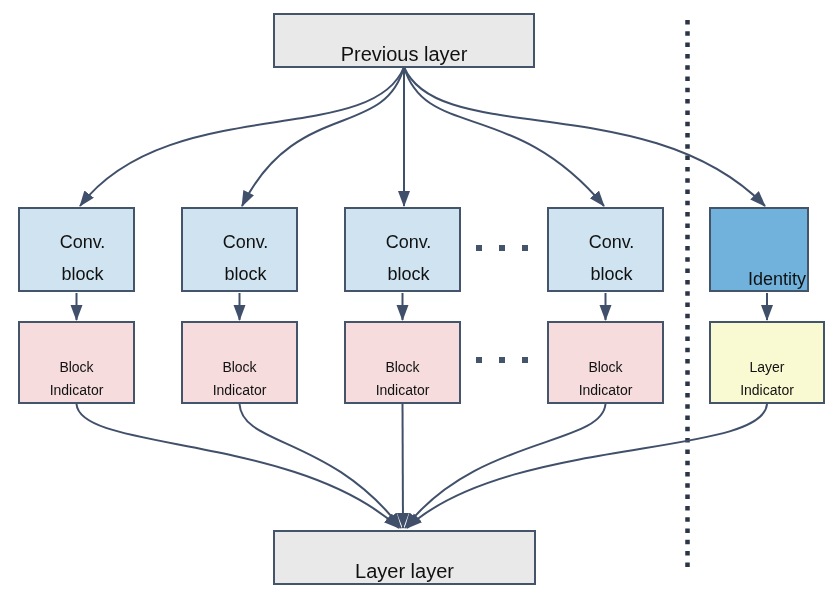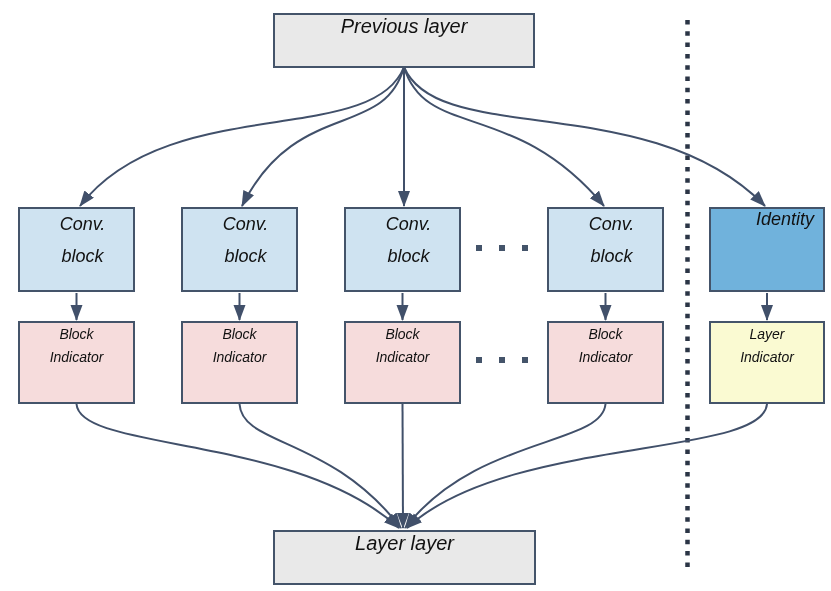--- a/index.html
+++ b/index.html
@@ -9,22 +9,22 @@
     font-family:"Liberation Sans", sans-serif;
   }
   svg.wires { position:absolute; left:0; top:0; }
   .wire { fill:none; stroke:var(--connector,#41506a); stroke-width:2; }
   .divider { stroke:var(--divider,#2b3545); stroke-width:4.5; stroke-dasharray:4.5 6.8; }
   .arrowhead { fill:var(--connector,#41506a); }
 
   .box {
     position:absolute; box-sizing:border-box;
     border:2px solid var(--box-border,#44546a);
-    display:flex; flex-direction:column; align-items:center; justify-content:flex-start;
-    text-align:center; color:var(--text,#111);font-style:italic;
+    display:flex; flex-direction:column; align-items:center; justify-content:flex-end;
+    text-align:center; color:var(--text,#111);
   }
   .layerbox  { background:var(--layer-fill,#e9e9e9); font-size:20px; }
   .convbox   { background:var(--conv-fill,#cfe3f1); font-size:18px; line-height:1.75;padding-left:12px; }
   .identbox  { background:var(--identity-fill,#70b2dc); font-size:18px; }
   .blockind  { background:var(--block-indicator-fill,#f6dcdc); font-size:14px; line-height:1.65; }
   .layerind  { background:var(--layer-indicator-fill,#fafad2); font-size:14px; line-height:1.65; }
   .box span { display:block; }
 
   .dots { position:absolute; display:flex; gap:17px; }
   .dots i { display:block; width:6px; height:6px; background:var(--box-border,#44546a); }
@@ -80,21 +80,21 @@
   </div>
   <div class="box convbox" style="left:344px; top:207px; width:117px; height:85px;">
     <span>Conv.</span>
     <span>block</span>
   </div>
   <div class="box convbox" style="left:547px; top:207px; width:117px; height:85px;">
     <span>Conv.</span>
     <span>block</span>
   </div>
 
-  <div class="box identbox" style="left:709px; top:207px; width:116px; height:85px;padding-left:36px;">
+  <div class="box identbox" style="left:709px; top:207px; width:100px; height:85px;padding-left:36px;">
     <span>Identity</span>
   </div>
 
   <div class="box blockind" style="left:18px; top:321px; width:117px; height:83px;">
     <span>Block</span>
     <span>Indicator</span>
   </div>
   <div class="box blockind" style="left:181px; top:321px; width:117px; height:83px;">
     <span>Block</span>
     <span>Indicator</span>

